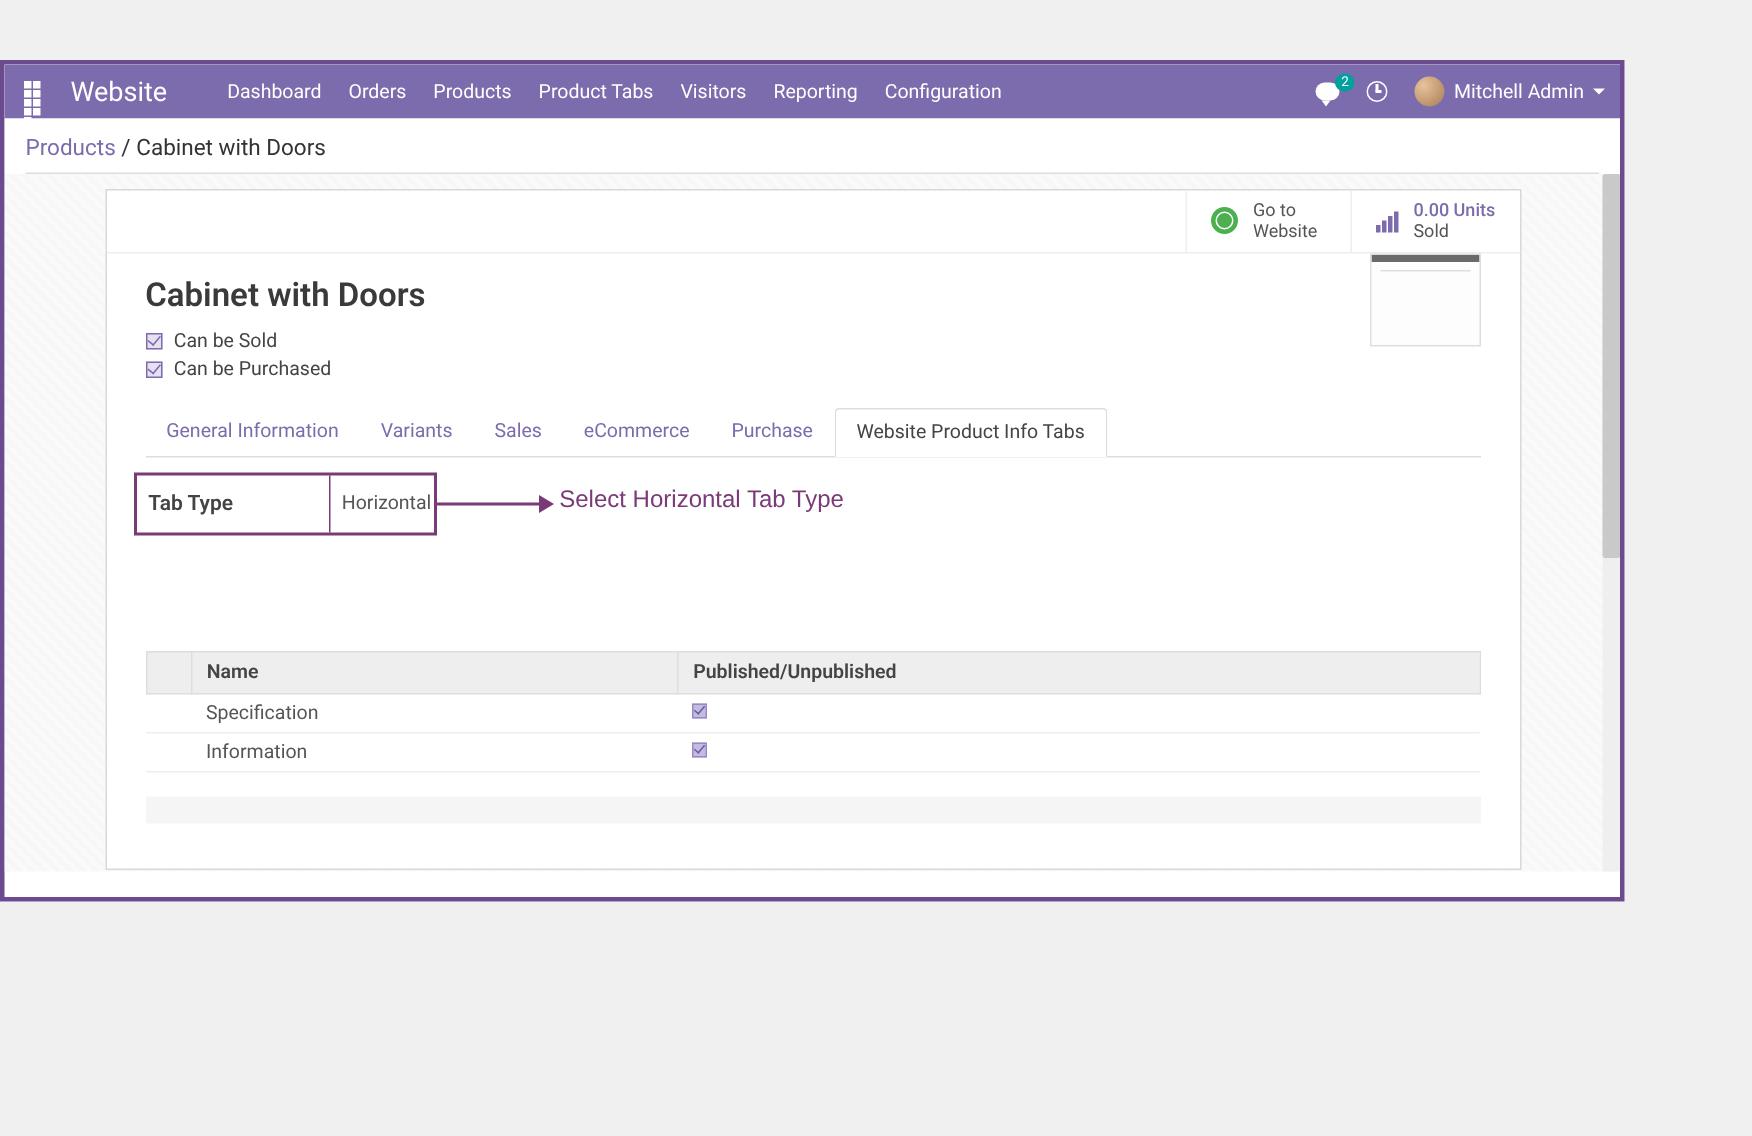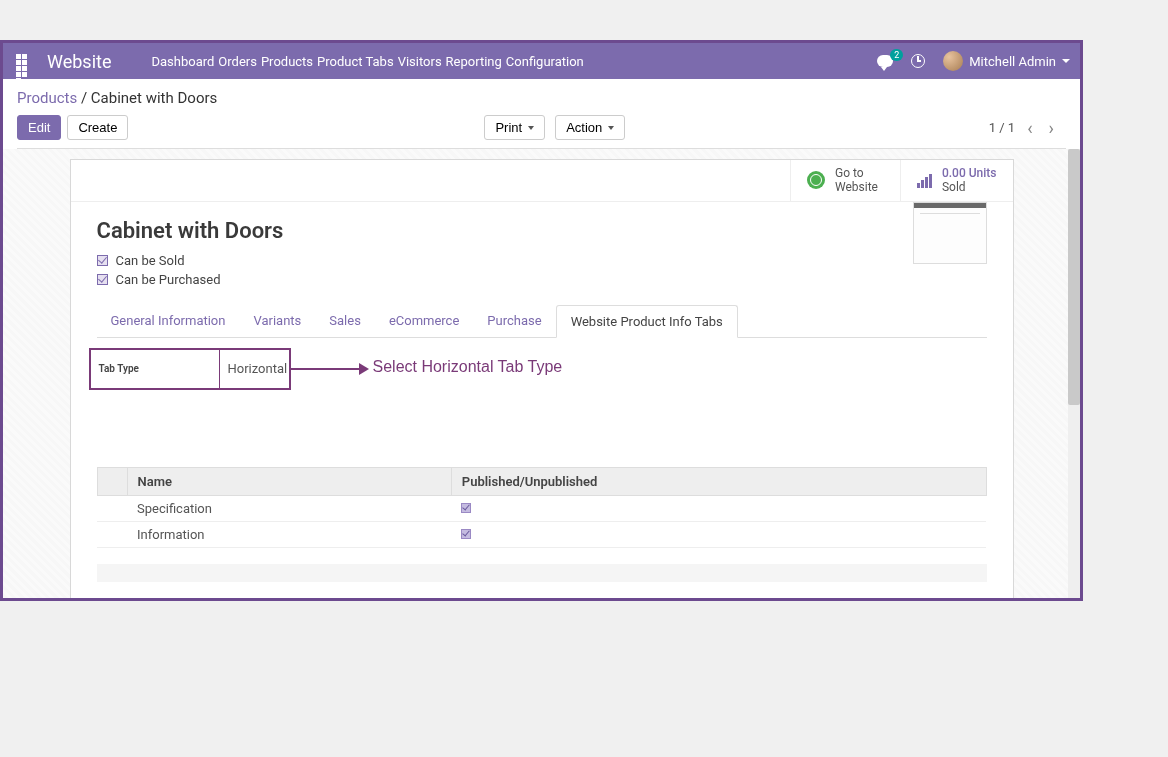--- a/index.html
+++ b/index.html
@@ -3,21 +3,21 @@
 <meta charset="utf-8">
 <style>
 * { box-sizing: border-box; margin: 0; padding: 0; }
 body { font-family: -apple-system, BlinkMacSystemFont, "Segoe UI", Roboto, "Helvetica Neue", sans-serif; background:#f0f0f0; }
 .outer-frame { width:1168px; height:757px; background:#f0f0f0; position:relative; padding-top:40px; }
 .app-frame { width:1083px; height:561px; border:3px solid #6c4a8f; background:#fff; overflow:hidden; position:relative; }
 .top-nav { height:36px; background:#7c6bad; display:flex; align-items:center; color:#fff; font-size:13px; padding:0 10px; }
 .apps-btn { width:20px; height:20px; display:flex; flex-wrap:wrap; gap:1px; margin-right:14px; cursor:pointer; padding:3px;}
 .apps-btn span { width:5px; height:5px; background:#fff; }
 .brand { font-size:18px; font-weight:400; margin-right:40px; }
-.nav-items { display:flex; gap:4px; }
+.nav-items { display:flex; gap:18px; }
 .nav-item { cursor:pointer; }
 .nav-right { margin-left:auto; display:flex; align-items:center; gap:18px; }
 .msg-wrap { position:relative; cursor:pointer; }
 .msg-badge { position:absolute; top:-6px; right:-10px; background:#00a09d; color:#fff; font-size:9px; border-radius:8px; padding:0 4px; line-height:12px; }
 .avatar { width:20px; height:20px; border-radius:50%; background: radial-gradient(circle at 30% 30%, #e8c39e, #a67c52); display:inline-block; }
 .user-drop { display:flex; align-items:center; gap:6px; cursor:pointer; }
 .caret-down { width:0; height:0; border-left:4px solid transparent; border-right:4px solid transparent; border-top:4px solid #fff; }
 .clock-icon { width:14px; height:14px; border:1.5px solid #fff; border-radius:50%; position:relative; }
 .clock-icon::after{ content:""; position:absolute; width:4px; height:1.5px; background:#fff; top:5px; left:5px; }
 .clock-icon::before{ content:""; position:absolute; width:1.5px; height:5px; background:#fff; top:1px; left:5px; }
@@ -58,21 +58,21 @@
 .mini-check::after{ content:""; position:absolute; left:2px; top:-1px; width:4px; height:7px; border:solid #7c6bad; border-width:0 1.5px 1.5px 0; transform:rotate(40deg);}
 .prod-img { position:absolute; right:26px; top:0; width:74px; height:62px; border:1px solid #ddd; background:linear-gradient(#6a6a6a 0 5px,#fdfdfd 5px 100%); }
 .prod-img::after{content:""; position:absolute; left:6px; right:6px; top:10px; height:1px; background:#ddd;}
 
 .tabs { display:flex; border-bottom:1px solid #ddd; margin-top:18px; font-size:13px;}
 .tab { padding:8px 14px; color:#7c6bad; cursor:pointer;}
 .tab.active { border:1px solid #ddd; border-bottom:1px solid #fff; margin-bottom:-1px; color:#444; background:#fff; border-radius:3px 3px 0 0;}
 
 .tab-content { padding-top:24px; position:relative;}
 .annot-box { border:2px solid #7a3a78; position:absolute; left:-8px; top:10px; width:202px; height:42px; display:flex; align-items:center; }
-.annot-label { font-size:10px; color:#444; font-weight:600; padding-left:8px; width:128px; }
+.annot-label { font-size:14px; color:#444; font-weight:600; padding-left:8px; width:128px; }
 .annot-divider { width:1px; height:100%; background:#7a3a78;}
 .annot-val { font-size:13px; color:#555; padding-left:8px;}
 .annot-arrow-line { position:absolute; left:194px; top:30px; width:74px; height:2px; background:#7a3a78;}
 .annot-arrow-head { position:absolute; left:262px; top:25px; width:0; height:0; border-top:6px solid transparent; border-bottom:6px solid transparent; border-left:10px solid #7a3a78;}
 .annot-text { position:absolute; left:276px; top:20px; font-size:16px; color:#7a3a78; font-family: Liberation Sans, sans-serif;}
 
 .grid-table { width:100%; border-collapse:collapse; margin-top:105px; font-size:13px;}
 .grid-table th { background:#eee; text-align:left; padding:6px 10px; border:1px solid #ddd; color:#444; font-weight:600;}
 .grid-table th:first-child { width:30px; padding:6px 4px;}
 .grid-table td { padding:5px 10px; border-bottom:1px solid #eee; color:#555;}
@@ -122,39 +122,20 @@
           <span class="avatar"></span>
           <span>Mitchell Admin</span>
           <span class="caret-down"></span>
         </div>
       </div>
     </div>
 
     <div class="sub-header">
       <div class="breadcrumb">
         <a>Products</a><span> / </span><span>Cabinet with Doors</span>
-      </div>
-      <div class="controls-row">
-        <button class="btn btn-primary">Edit</button>
-        <button class="btn">Create</button>
-        <div class="center-actions">
-          <button class="btn btn-drop">
-              <span>Print</span>
-              <span class="caret"></span>
-            </button>
-          <button class="btn btn-drop">
-              <span>Action</span>
-              <span class="caret"></span>
-            </button>
-        </div>
-        <div class="pager">
-          <span>1 / 1</span>
-          <span class="pager-btn">‹</span>
-          <span class="pager-btn">›</span>
-        </div>
       </div>
       <div class="header-divider"></div>
     </div>
 
     <div class="body-area">
       <div class="body-scroll-track"></div>
       <div class="body-scroll-thumb"></div>
 
       <div class="form-sheet">
         <div class="stat-row">

